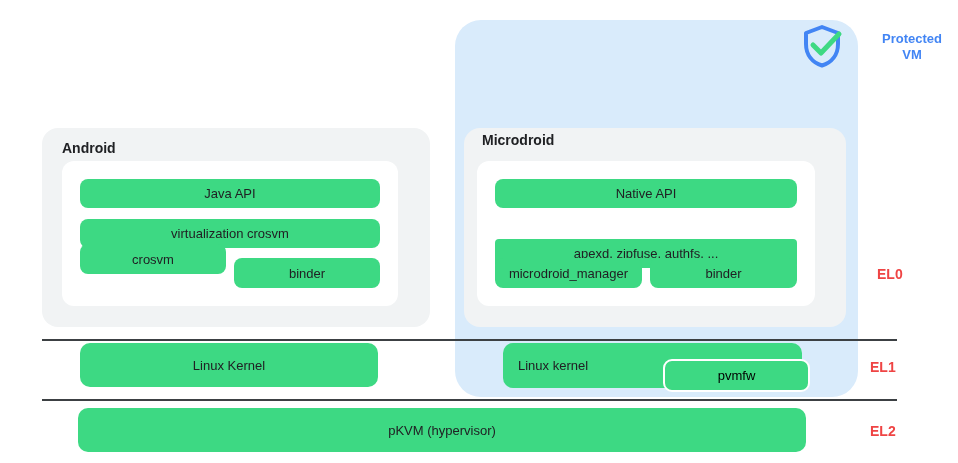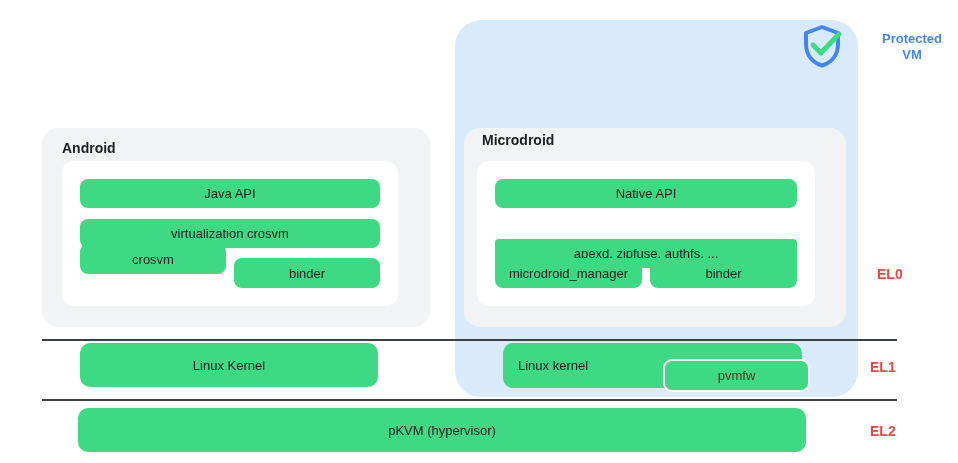--- a/index.html
+++ b/index.html
@@ -17,21 +17,21 @@
   .inner-panel{background:#ffffff;border-radius:12px;text-decoration:underline;}
   .panel-title{font-size:14px;font-weight:bold;color:#202124;}
   .el-label{font-size:14px;font-weight:bold;color:#ef4444;}
   .divider{height:2px;background:#3C4043;}
   .pvm-label{
     font-size:13px;font-weight:bold;color:#4285F4;line-height:16px;
   }
   .pvm-label span{display:block;}
   .pvmfw{
     background:#3DD983;border:2px solid #ffffff;border-radius:9px;
-    display:flex;align-items:center;justify-content:center;font-size:13px;color:#7f1d1d;
+    display:flex;align-items:center;justify-content:center;font-size:13px;color:#000000;
   }
   .kernel-left-text{justify-content:flex-start;padding-left:15px;}
 </style>
 </head>
 <body>
 
 <div class="canvas">
 
   <div class="abs pvm-bg"></div>
 

